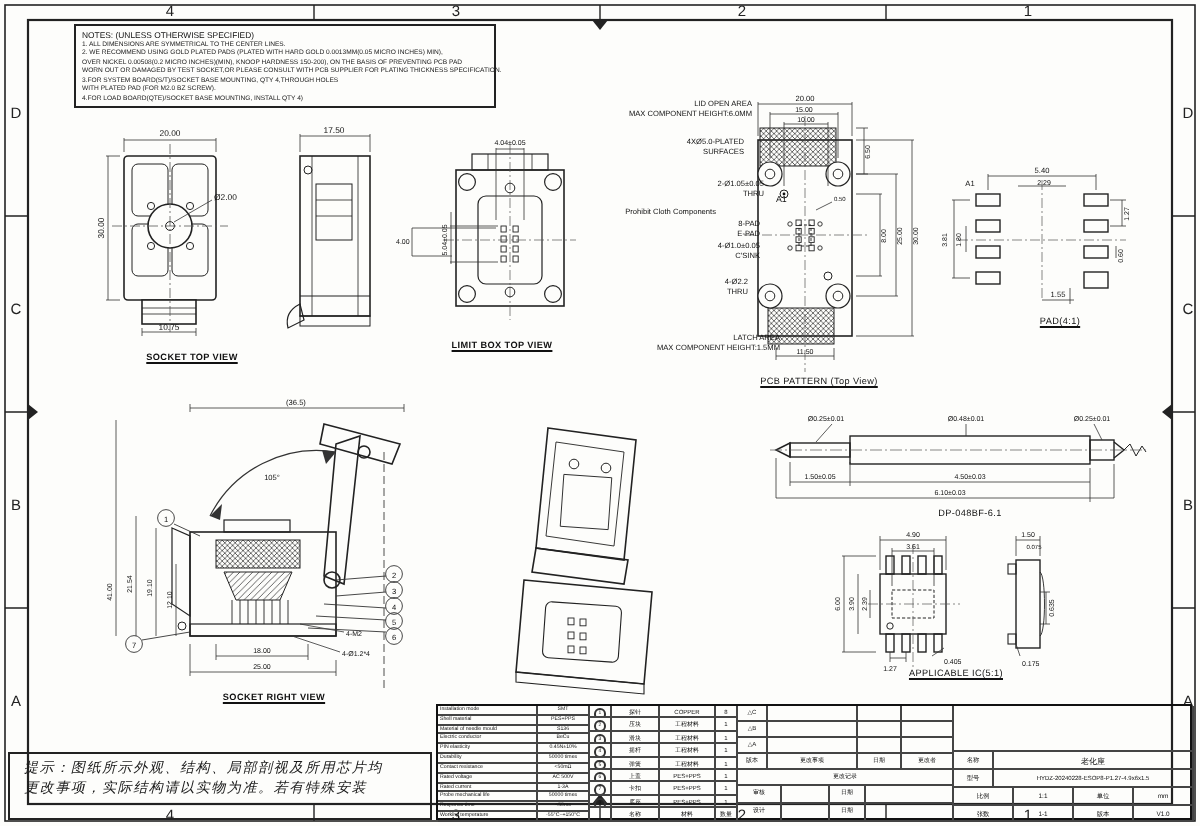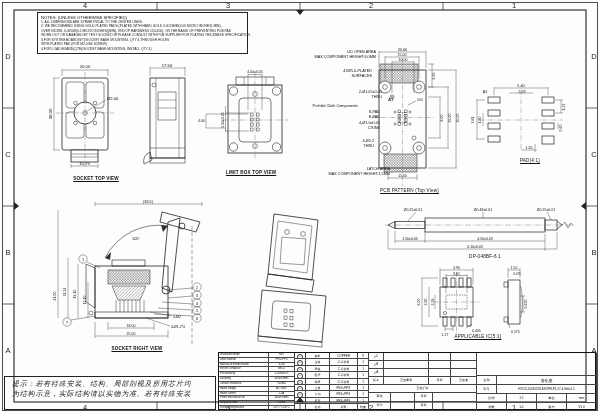--- a/index.html
+++ b/index.html
@@ -446,22 +446,22 @@
     <text x="35" y="77.5" text-anchor="middle" class="t35">1.27</text>
     <text x="62" y="74" text-anchor="start" class="t35">0.405</text>
     <text x="104" y="10.5" text-anchor="middle" class="t35">1.50</text>
     <text x="107" y="16.5" text-anchor="middle" class="t30">0.075</text>
     <text x="117" y="46" text-anchor="middle" class="t35" transform="rotate(-90 117 46)">0.635</text>
     <text x="101" y="75" text-anchor="start" class="t35">0.175</text>
   </svg>
   <div class="cap cap2" style="left:423px;top:334px;width:110px">APPLICABLE IC(5:1)</div>
 
   <div class="hint">
-    <div>提示：若有特殊安装、结构、局部剖视及所用芯片均</div>
-    <div>为结构示意，实际结构请以实物为准。若有特殊安装</div>
+    <div>提示：图纸所示外观、结构、局部剖视及所用芯片均</div>
+    <div>更改事项，实际结构请以实物为准。若有特殊安装</div>
   </div>
 
   <div class="tb">
 
     <div>
       <div class="c sk" style="left:0;top:0;width:50px;height:4.83px">Installation mode</div>
       <div class="c sv" style="left:50px;top:0;width:26px;height:4.83px">SMT</div>
       <div class="c sk" style="left:0;top:4.83px;width:50px;height:4.83px">Shell material</div>
       <div class="c sv" style="left:50px;top:4.83px;width:26px;height:4.83px">PES+PPS</div>
       <div class="c sk" style="left:0;top:9.66px;width:50px;height:4.83px">Material of needle mould</div>

